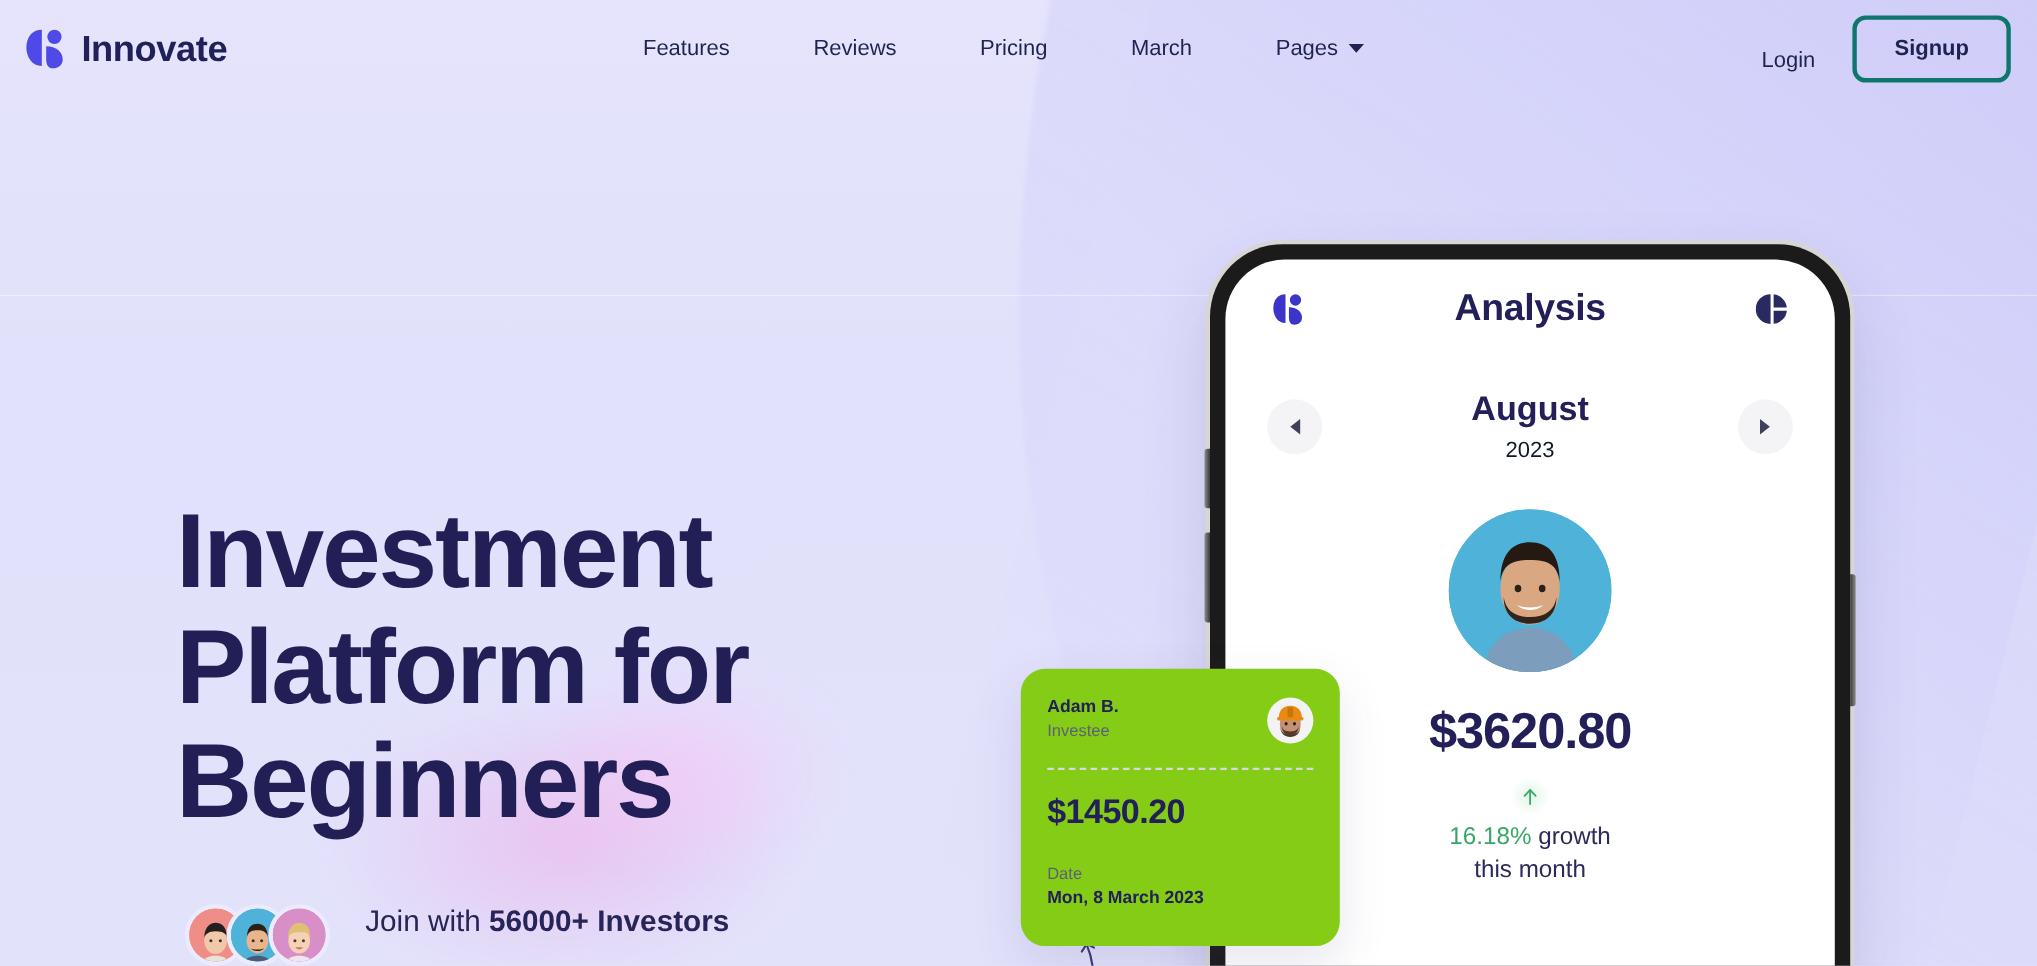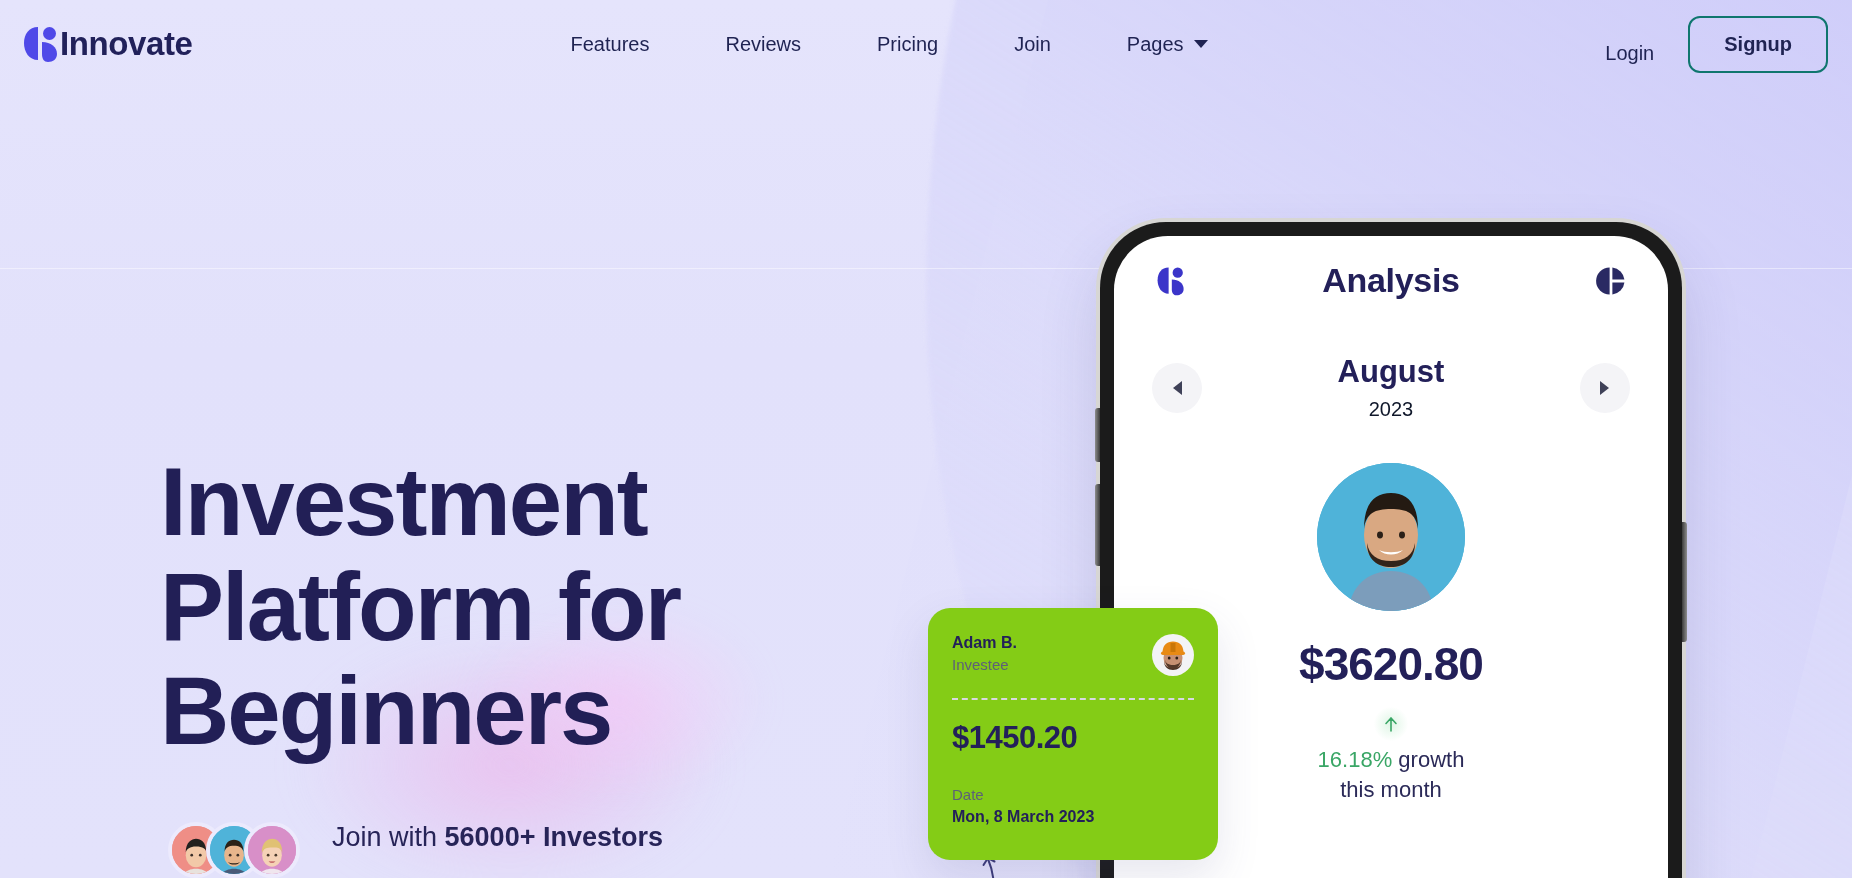--- a/index.html
+++ b/index.html
@@ -74,20 +74,21 @@
     position: absolute;
     top: 0; left: 0; right: 0;
     height: 88px;
     display: flex;
     align-items: center;
     z-index: 30;
   }
   .brand {
     display: flex;
     align-items: center;
+    gap: 14px;
     margin-left: 22px;
   }
   .brand-mark { width: 38px; height: 40px; display: block; }
   .brand-name {
     font-size: 33px;
     font-weight: bold;
     color: #21215a;
     letter-spacing: -0.4px;
   }
   .nav-links {
@@ -124,21 +125,21 @@
     font-size: 20px;
     color: #1f2352;
     cursor: pointer;
     font-weight: 500;
     padding: 8px 6px;
   }
   .signup-btn {
     font-size: 20px;
     color: #1f2352;
     font-weight: bold;
-    border: 2px solid #0f766e;
+    border: 4px solid #0f766e;
     border-radius: 12px;
     padding: 15px 34px;
     background: transparent;
     cursor: pointer;
     font-family: inherit;
   }
 
   
   .hero-left {
     position: absolute;
@@ -401,21 +402,21 @@
         <circle cx="27.5" cy="9.5" r="6.5" fill="#4f49e8"></circle>
       </svg>
     </span>
     <span class="brand-name">Innovate</span>
   </div>
 
   <nav class="nav-links">
     <a class="nav-link">Features</a>
     <a class="nav-link">Reviews</a>
     <a class="nav-link">Pricing</a>
-    <a class="nav-link">Join</a>
+    <a class="nav-link">March</a>
     <a class="nav-link has-caret">
       <span>Pages</span>
       <i class="caret"></i>
     </a>
   </nav>
 
   <div class="nav-right">
     <a class="login-link">Login</a>
     <button class="signup-btn">Signup</button>
   </div>

